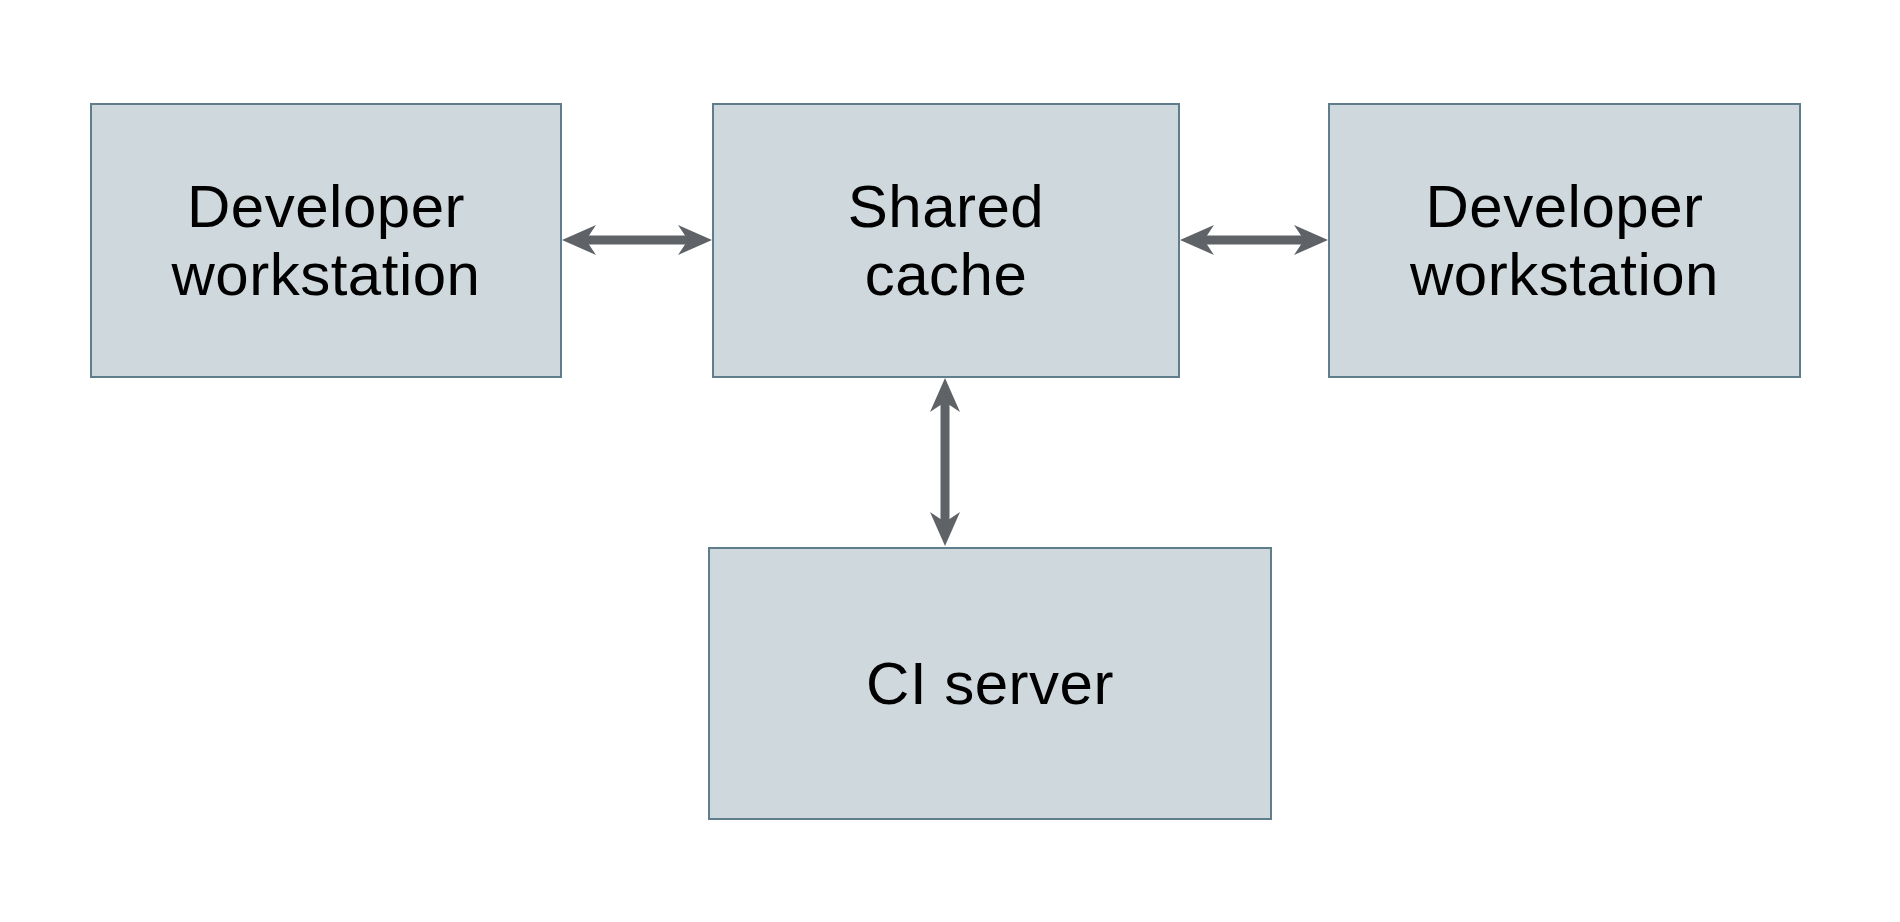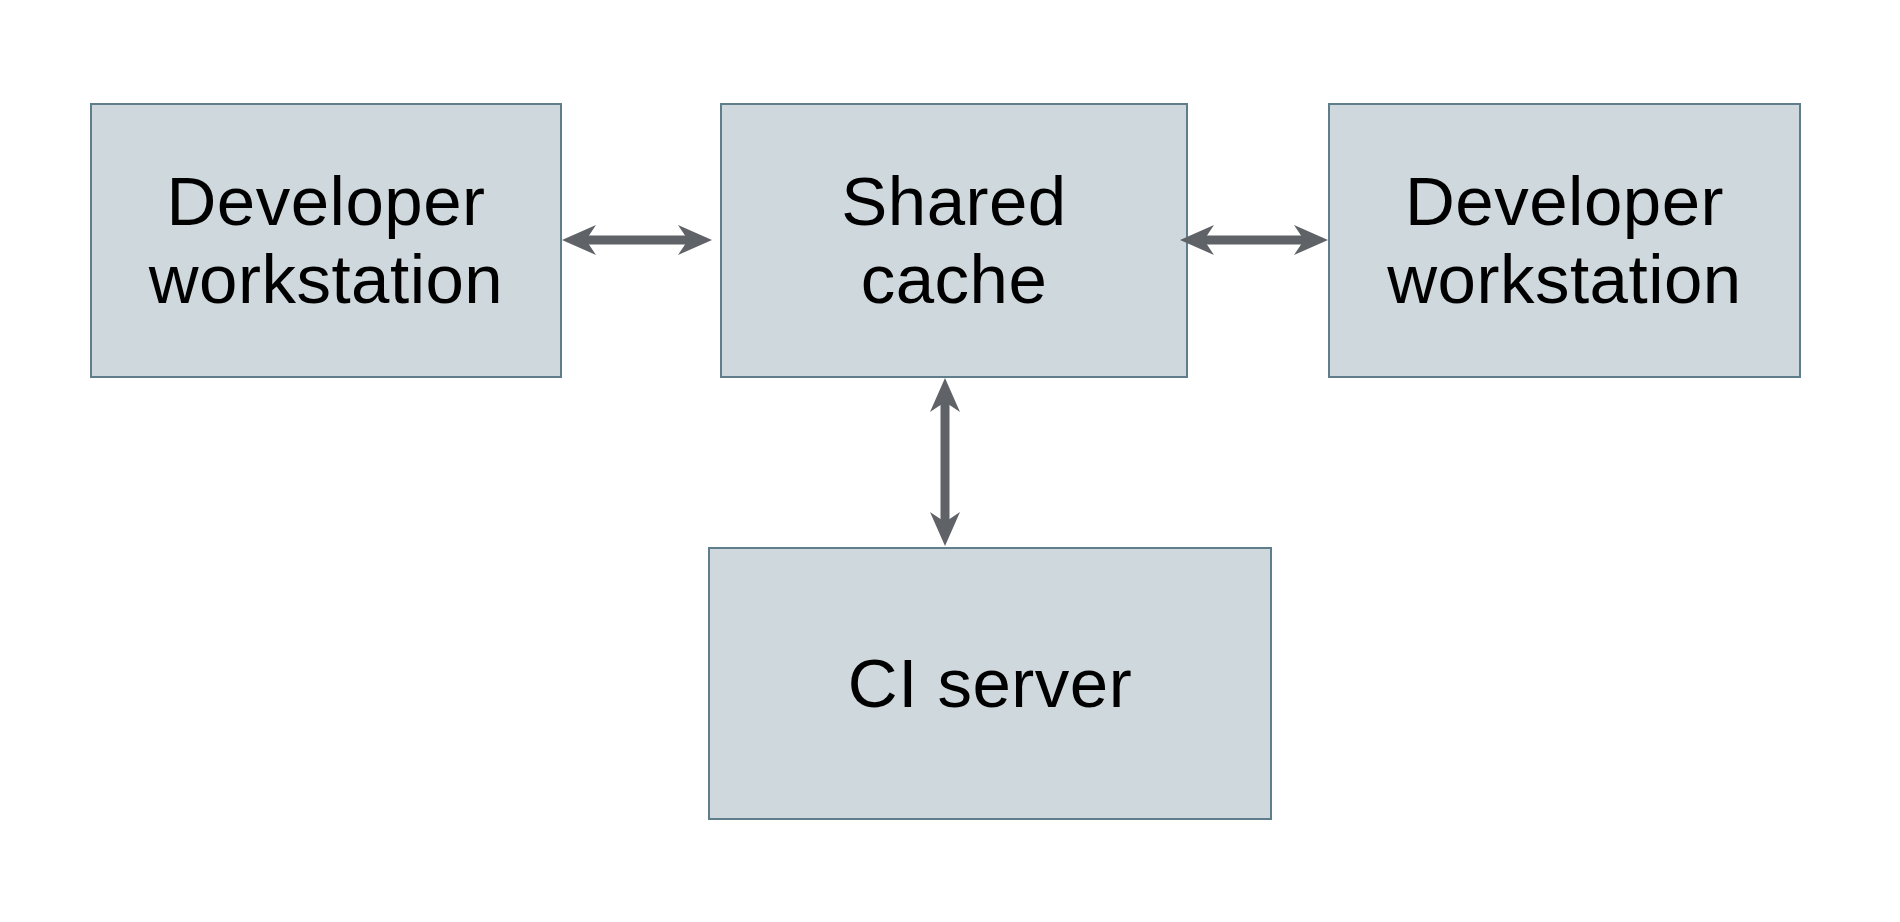--- a/index.html
+++ b/index.html
@@ -19,28 +19,28 @@
     position: absolute;
     box-sizing: border-box;
     background: var(--node-fill, #cfd8dc);
     border: 2px solid var(--node-border, #607d8b);
     display: flex;
     align-items: center;
     justify-content: center;
     text-align: center;
   }
   .node-label {
-    font-size: 69px;
+    font-size: 60px;
     line-height: 1.12;
     color: var(--text-color, #000000);
     white-space: pre-line;
     letter-spacing: 0.5px;
   }
   .node-left   { left: 90px;   top: 103px; width: 472px; height: 275px; }
-  .node-center { left: 712px;  top: 103px; width: 468px; height: 275px; margin-left: 8px; }
+  .node-center { left: 712px;  top: 103px; width: 468px; height: 275px; }
   .node-right  { left: 1328px; top: 103px; width: 473px; height: 275px; }
   .node-bottom { left: 708px;  top: 547px; width: 564px; height: 273px; }
 
   .arrow { position: absolute; display: block; }
   .arrow-left     { left: 562px;  top: 220px; }
   .arrow-right    { left: 1180px; top: 220px; }
   .arrow-vertical { left: 925px;  top: 378px; }
 </style>
 </head>
 <body>

